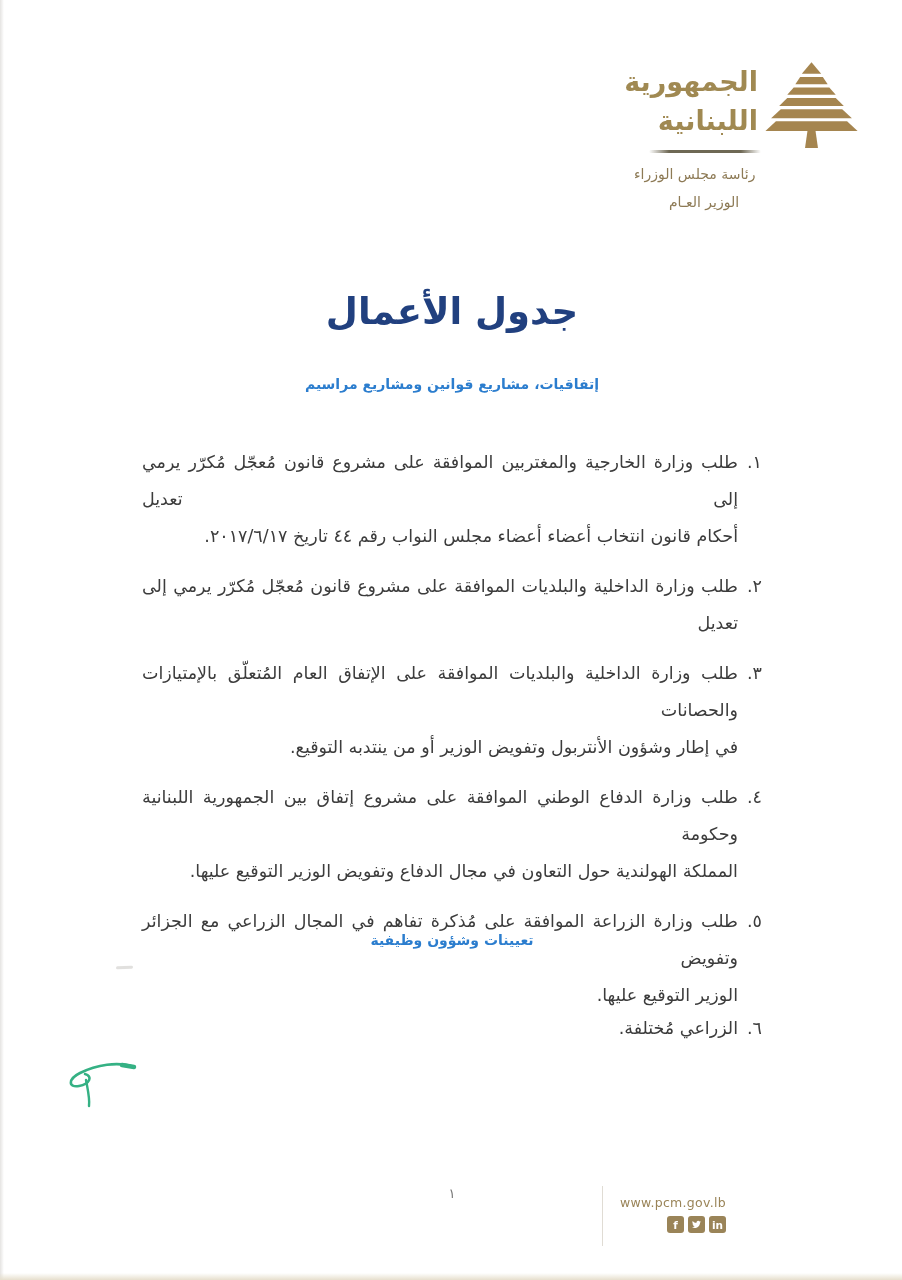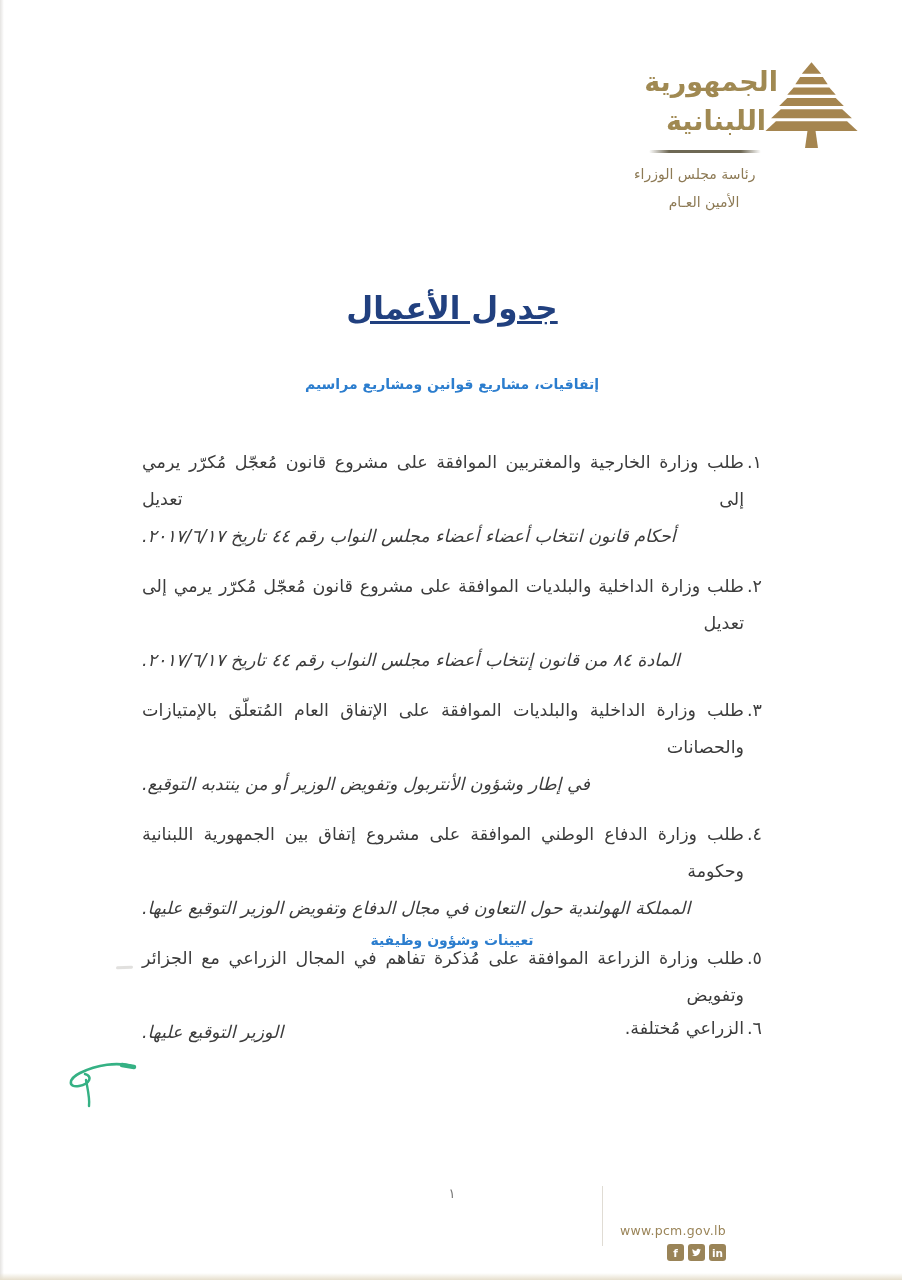--- a/index.html
+++ b/index.html
@@ -15,55 +15,55 @@
   .scan-edge-left{position:absolute;left:0;top:0;width:4px;height:100%;
     background:linear-gradient(to right,#d7d5d2,rgba(255,255,255,0));opacity:.65;}
   .scan-edge-bottom{position:absolute;left:0;bottom:0;width:100%;height:7px;
     background:linear-gradient(to bottom,rgba(255,255,255,0),#e6dfcd);}
   .fold-line{position:absolute;left:602px;top:1186px;width:1px;height:60px;background:#e0dcd4;}
   .dash-artifact{position:absolute;left:116px;top:966px;width:17px;height:3px;
     background:#c9c7c3;opacity:.55;transform:rotate(-3deg);border-radius:2px;}
 
   
   .emblem-cedar{position:absolute;right:42px;top:60px;}
-  .emblem-title{position:absolute;right:124px;top:62px;width:124px;
-    direction:rtl;text-align:center;color:#a08952;font-weight:bold;
+  .emblem-title{position:absolute;right:144px;top:62px;width:124px;
+    direction:rtl;text-align:right;color:#a08952;font-weight:bold;
     font-size:27px;line-height:39px;letter-spacing:-1px;}
   .emblem-divider{position:absolute;right:141px;top:150px;width:112px;height:3px;border-radius:2px;
     background:linear-gradient(to right,rgba(110,104,84,0),#6e6854 18%,#6e6854 82%,rgba(110,104,84,0));}
   .office-line{position:absolute;right:128px;top:163px;width:140px;direction:rtl;text-align:left;
     color:#8d7a55;font-size:14px;line-height:22px;}
   .secretary-line{position:absolute;right:128px;top:191px;width:140px;direction:rtl;text-align:center;
     color:#8d7a55;font-size:14px;line-height:22px;}
 
   
   .col{position:absolute;left:142px;width:620px;direction:rtl;}
-  .agenda-title{top:290px;text-align:center;font-size:31px;font-weight:bold;color:#21407f;text-decoration:underline;}
+  .agenda-title{top:290px;text-align:center;font-size:37px;font-weight:bold;color:#21407f;}
   .section-heading{text-align:center;font-size:14px;font-weight:bold;color:#2b7dce;}
   .sec-1{top:376px;}
   .sec-2{top:932px;}
   .items{position:absolute;left:142px;width:620px;direction:rtl;}
   .items-0{top:444px;}
   .items-1{top:1010px;}
   .agenda-item{position:relative;margin-bottom:13px;}
   .agenda-item .num{position:absolute;right:0;top:0;width:26px;
     font-size:17.5px;line-height:37px;text-align:right;}
-  .agenda-item .itext{margin-right:18px;}
+  .agenda-item .itext{margin-right:24px;}
   .line{font-size:17.5px;line-height:37px;}
   .line.just{text-align:justify;text-align-last:justify;}
-  .line.center{text-align:left;font-style:italic;}
+  .line.center{text-align:right;}
   .line.right{text-align:right;}
 
   
   .hand-mark{position:absolute;left:56px;top:1046px;}
 
   
   .page-number{position:absolute;left:142px;top:1186px;width:620px;text-align:center;
     font-size:13px;color:#777;}
-  .footer-block{position:absolute;right:176px;top:1195px;text-align:left;margin-top:28px;}
+  .footer-block{position:absolute;right:176px;top:1195px;text-align:left;}
   .footer-url{font-size:12.5px;color:#9a8458;letter-spacing:.3px;direction:ltr;}
   .social-row{display:flex;flex-direction:row;justify-content:flex-end;gap:4px;margin-top:6px;direction:ltr;}
   .sicon{width:17px;height:17px;border-radius:3px;background:#9a8458;color:#fff;
     font-size:10.5px;font-weight:bold;display:flex;align-items:center;justify-content:center;
     font-family:"DejaVu Sans",sans-serif;}
 </style>
 </head>
 <body>
 
 <div class="page">
@@ -85,38 +85,37 @@
         <path d="M55 87 L65 87 L68 108 L52 108 Z"></path>
       </g>
     </svg>
   </div>
   <div class="emblem-title">
     <div>الجمهورية</div>
     <div>اللبنانية</div>
   </div>
   <div class="emblem-divider"></div>
   <div class="office-line">رئاسة مجلس الوزراء</div>
-  <div class="secretary-line">الأمين العـام</div>
+  <div class="secretary-line">الوزير العـام</div>
 
   <div class="col agenda-title">جدول الأعمال</div>
 
   <div class="col section-heading sec-1">إتفاقيات، مشاريع قوانين ومشاريع مراسيم</div>
   <div class="items items-0" id="items-0">
       <div class="agenda-item">
     <span class="num">١.</span>
     <div class="itext">
           <div class="line just">طلب وزارة الخارجية والمغتربين الموافقة على مشروع قانون مُعجّل مُكرّر يرمي إلى تعديل</div>
           <div class="line center">أحكام قانون انتخاب أعضاء أعضاء مجلس النواب رقم ٤٤ تاريخ ٢٠١٧/٦/١٧.</div>
         </div>
   </div>
       <div class="agenda-item">
     <span class="num">٢.</span>
     <div class="itext">
           <div class="line just">طلب وزارة الداخلية والبلديات الموافقة على مشروع قانون مُعجّل مُكرّر يرمي إلى تعديل</div>
-          <div class="line center">المادة ٨٤ من قانون إنتخاب أعضاء مجلس النواب رقم ٤٤ تاريخ ٢٠١٧/٦/١٧.</div>
         </div>
   </div>
       <div class="agenda-item">
     <span class="num">٣.</span>
     <div class="itext">
           <div class="line just">طلب وزارة الداخلية والبلديات الموافقة على الإتفاق العام المُتعلّق بالإمتيازات والحصانات</div>
           <div class="line center">في إطار وشؤون الأنتربول وتفويض الوزير أو من ينتدبه التوقيع.</div>
         </div>
   </div>
       <div class="agenda-item">

